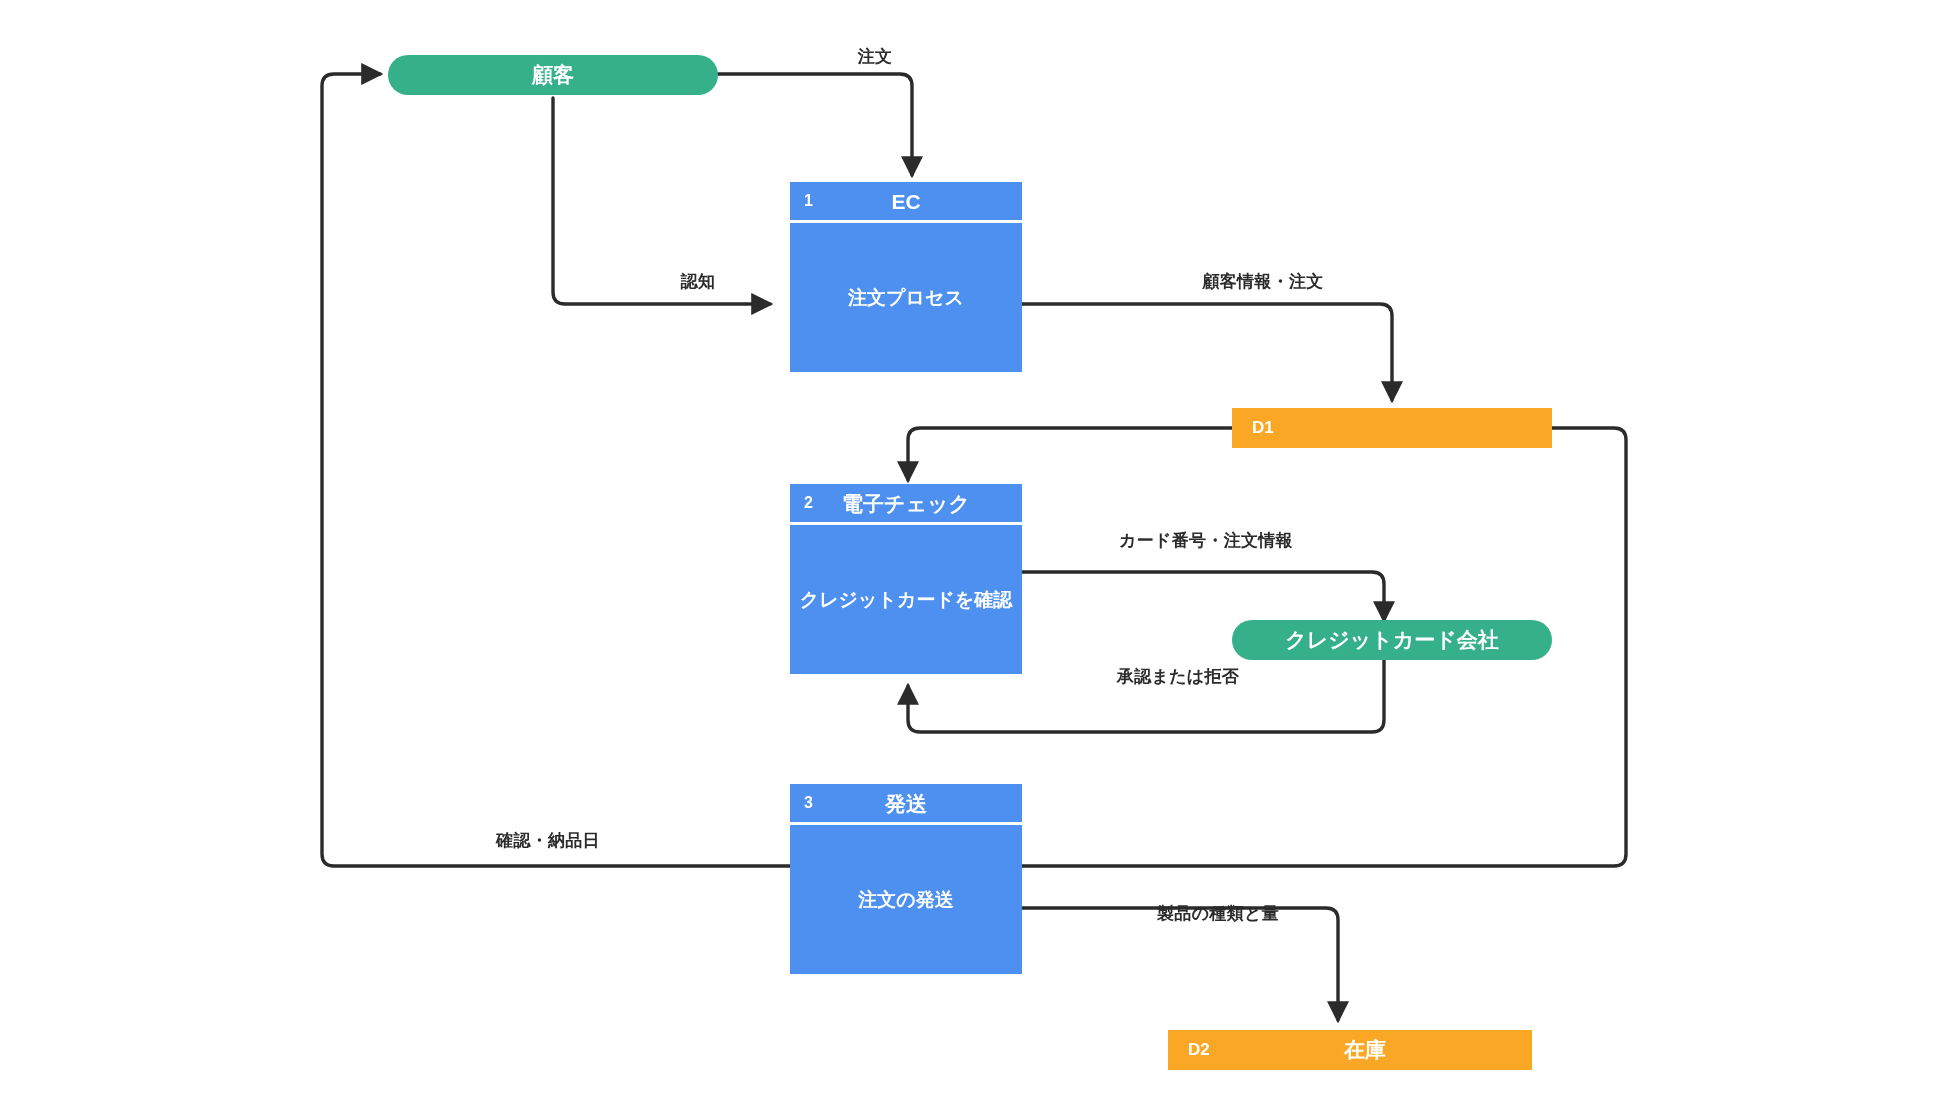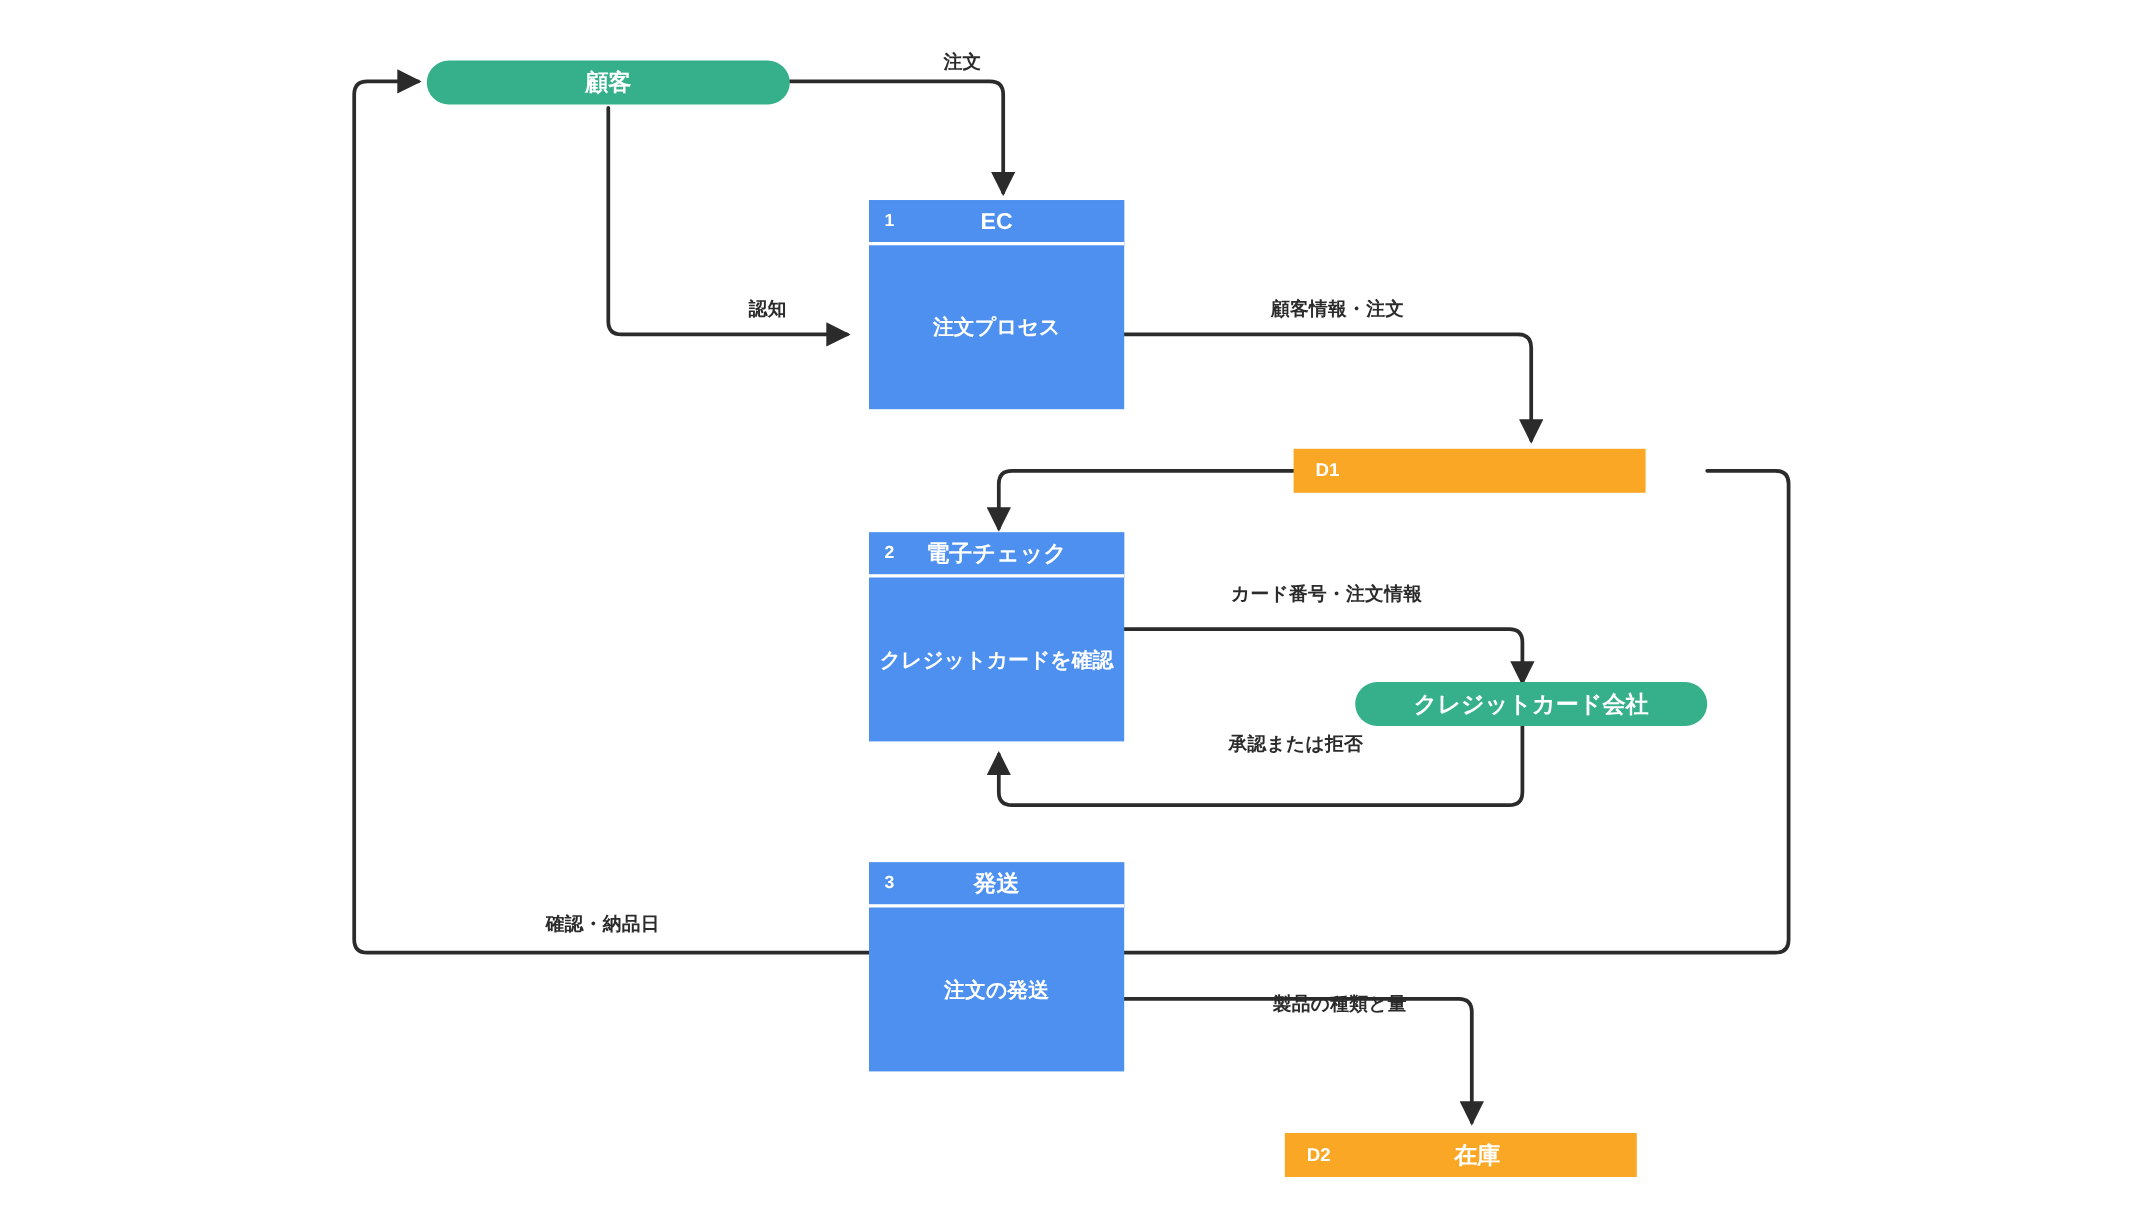--- a/index.html
+++ b/index.html
@@ -152,21 +152,21 @@
   </div>
 
   <div class="node process" style="left:790px; top:182px; width:232px; height:190px;">
     <div class="process-header">
       <span class="process-num">1</span>
       <span class="process-title">EC</span>
     </div>
     <div class="process-body">注文プロセス</div>
   </div>
 
-  <div class="node store" style="left:1176px; top:408px; width:320px; height:40px; position:absolute;justify-content:center;">
+  <div class="node store" style="left:1232px; top:408px; width:320px; height:40px; position:absolute;justify-content:center;">
     <span class="store-id">D1</span>
   </div>
 
   <div class="node process" style="left:790px; top:484px; width:232px; height:190px;">
     <div class="process-header">
       <span class="process-num">2</span>
       <span class="process-title">電子チェック</span>
     </div>
     <div class="process-body">クレジットカードを確認</div>
   </div>
@@ -176,30 +176,30 @@
   </div>
 
   <div class="node process" style="left:790px; top:784px; width:232px; height:190px;">
     <div class="process-header">
       <span class="process-num">3</span>
       <span class="process-title">発送</span>
     </div>
     <div class="process-body">注文の発送</div>
   </div>
 
-  <div class="node store" style="left:1168px; top:1030px; width:320px; height:40px; position:absolute;">
+  <div class="node store" style="left:1168px; top:1030px; width:364px; height:40px; position:absolute;">
     <span class="store-id">D2</span>
     <span class="store-label">在庫</span>
   </div>
 
   <div class="edge-label" style="left:875px; top:56px;text-align:right;">注文</div>
 
   <div class="edge-label" style="left:698px; top:281px;">認知</div>
 
-  <div class="edge-label" style="left:1216px; top:281px;">顧客情報・注文</div>
+  <div class="edge-label" style="left:1263px; top:281px;">顧客情報・注文</div>
 
   <div class="edge-label" style="left:1206px; top:540px;">カード番号・注文情報</div>
 
   <div class="edge-label" style="left:1178px; top:676px;">承認または拒否</div>
 
   <div class="edge-label" style="left:548px; top:840px;">確認・納品日</div>
 
   <div class="edge-label" style="left:1218px; top:913px;">製品の種類と量</div>
 
 </div>

